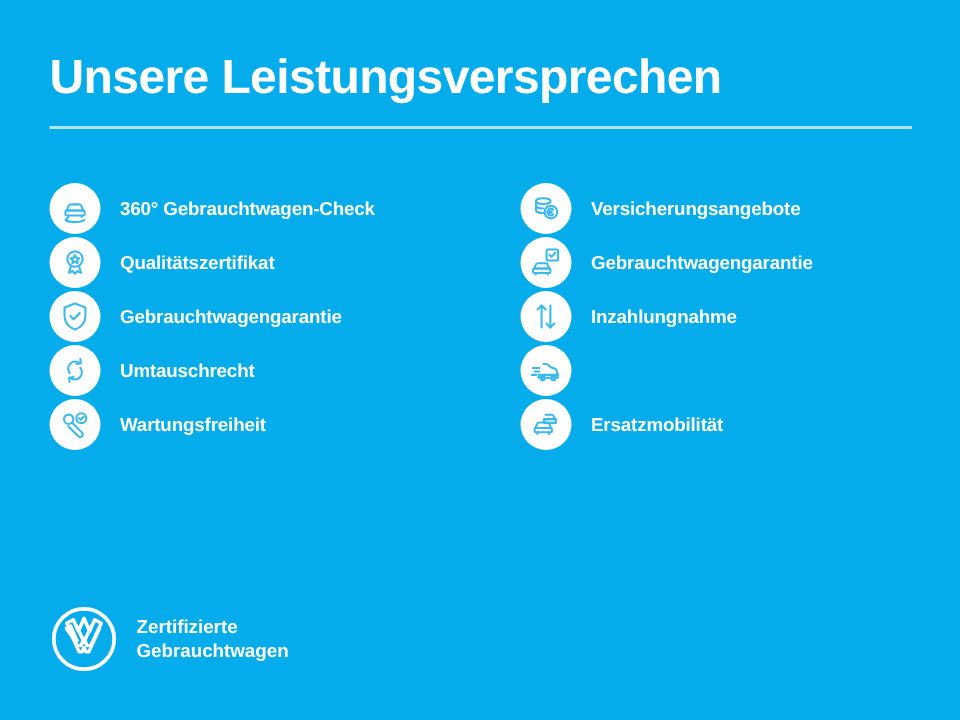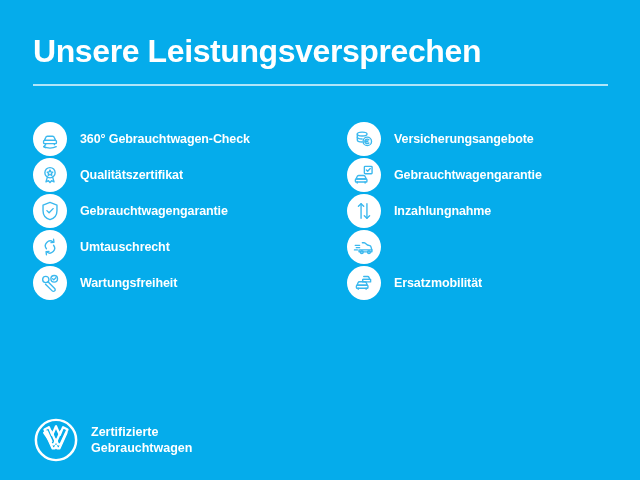--- a/index.html
+++ b/index.html
@@ -88,21 +88,20 @@
   }
 
   
   .brand {
     position:absolute;
     left:33px;
     top:403px;
     display:flex;
     align-items:center;
     gap:12px;
-    margin-top:14px;
   }
 
   .brand-logo { width:46px; height:46px; display:block; }
 
   .brand-text {
     font-size:12.5px;
     font-weight:bold;
     line-height:1.32;
     color:#ffffff;
     white-space:pre-line;

